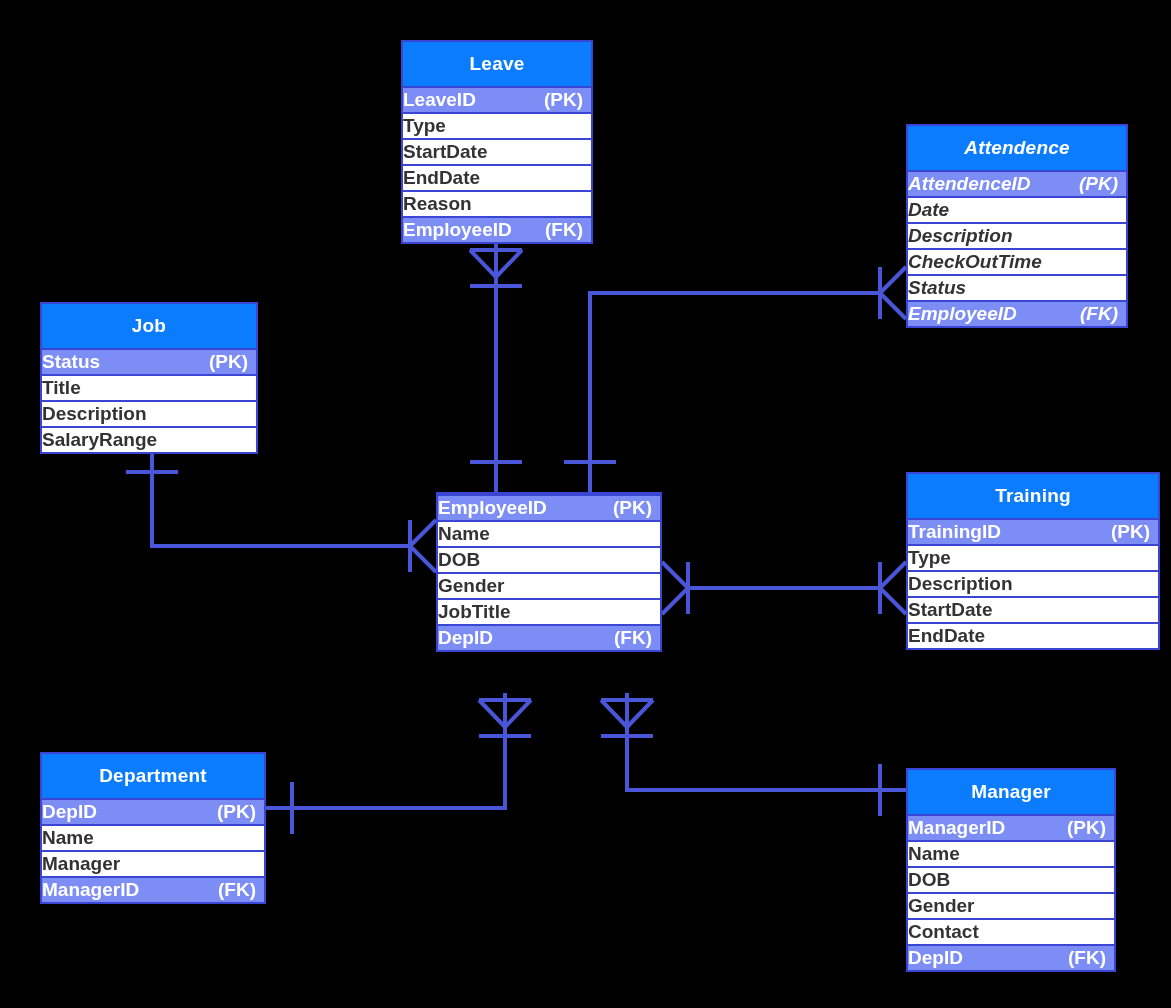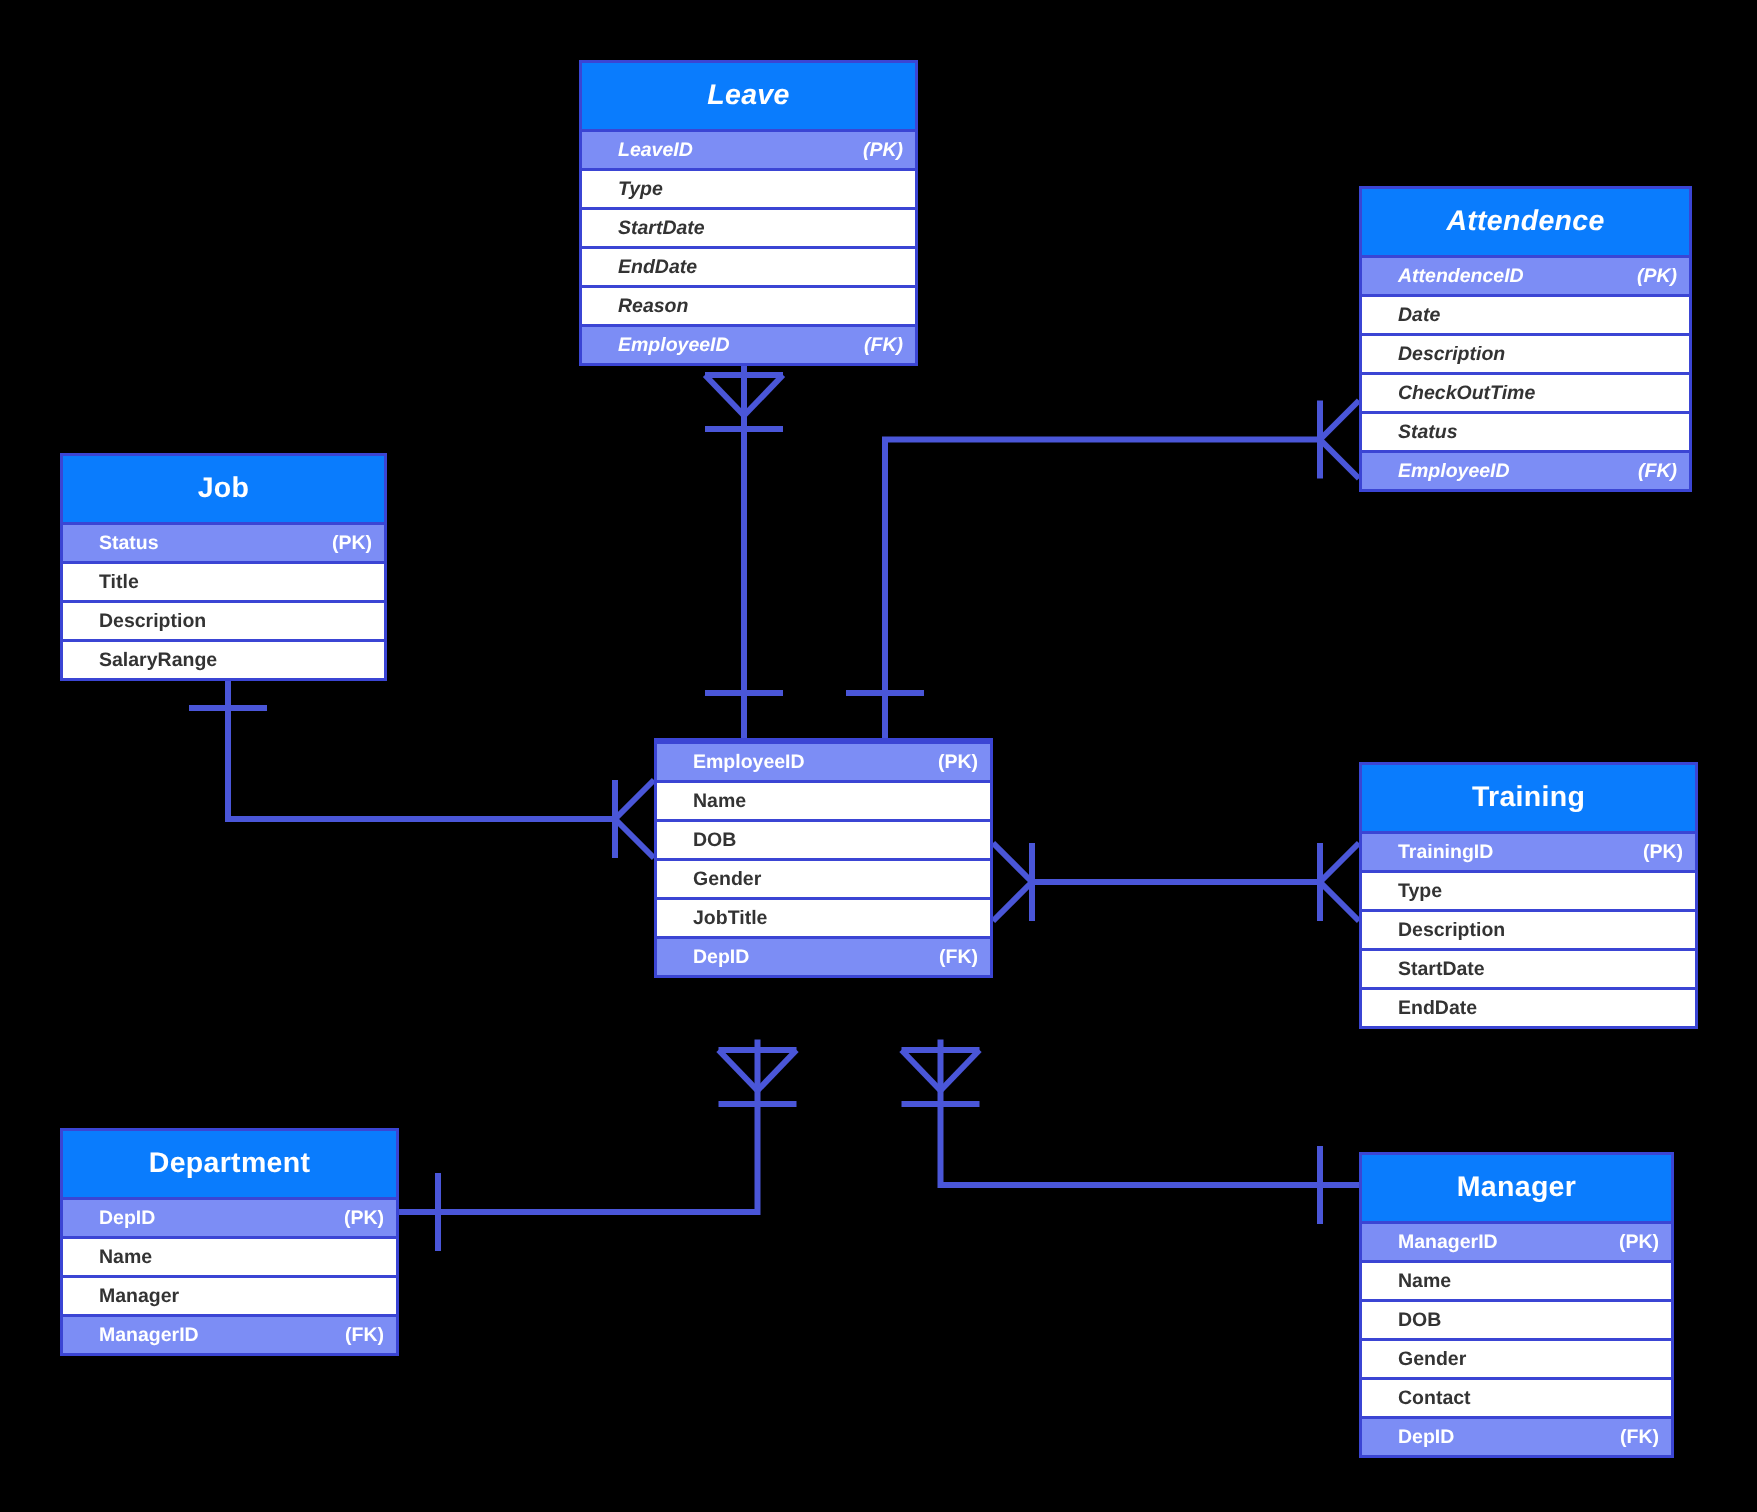--- a/index.html
+++ b/index.html
@@ -41,26 +41,26 @@
     font-weight: bold;
     text-align: center;
     line-height: 44px;
     height: 44px;
     letter-spacing: 0.2px;
   }
   .attr {
     box-sizing: border-box;
     height: 26px;
     line-height: 24px;
-    font-size: 13px;
+    font-size: 19px;
     font-weight: bold;
     color: #333333;
     background: #ffffff;
     border-top: 2px solid #3b45d4;
-    padding: 0 24px;
+    padding: 0 0;
     position: relative;
     white-space: nowrap;
     overflow: hidden;
   }
   .attr.key {
     background: #7c8df5;
     color: #ffffff;
   }
   .attr .keytag {
     position: absolute;
@@ -142,21 +142,21 @@
         <path d="M653,700 L627,727"></path>
         <path d="M601,700 L653,700"></path>
 
         <path d="M601,736 L653,736"></path>
       </g>
 
     </g>
   </svg>
 
   <div id="entity-layer">
-      <div class="entity" style="left: 386px; top: 40px; width: 226px; font-style: italic;">
+      <div class="entity" style="left: 401px; top: 40px; width: 192px;">
     <div class="entity-title">Leave</div>
     <div class="attr-list">
           <div class="attr key"><span class="attrname">LeaveID</span><span class="keytag">(PK)</span></div>
           <div class="attr"><span class="attrname">Type</span></div>
           <div class="attr"><span class="attrname">StartDate</span></div>
           <div class="attr"><span class="attrname">EndDate</span></div>
           <div class="attr"><span class="attrname">Reason</span></div>
           <div class="attr key"><span class="attrname">EmployeeID</span><span class="keytag">(FK)</span></div>
         </div>
   </div>
@@ -183,21 +183,21 @@
       <div class="entity" style="left: 436px; top: 492px; width: 226px;">
     <div class="attr-list">
           <div class="attr key"><span class="attrname">EmployeeID</span><span class="keytag">(PK)</span></div>
           <div class="attr"><span class="attrname">Name</span></div>
           <div class="attr"><span class="attrname">DOB</span></div>
           <div class="attr"><span class="attrname">Gender</span></div>
           <div class="attr"><span class="attrname">JobTitle</span></div>
           <div class="attr key"><span class="attrname">DepID</span><span class="keytag">(FK)</span></div>
         </div>
   </div>
-      <div class="entity" style="left: 906px; top: 508px; width: 226px;">
+      <div class="entity" style="left: 906px; top: 472px; width: 254px;">
     <div class="entity-title">Training</div>
     <div class="attr-list">
           <div class="attr key"><span class="attrname">TrainingID</span><span class="keytag">(PK)</span></div>
           <div class="attr"><span class="attrname">Type</span></div>
           <div class="attr"><span class="attrname">Description</span></div>
           <div class="attr"><span class="attrname">StartDate</span></div>
           <div class="attr"><span class="attrname">EndDate</span></div>
         </div>
   </div>
       <div class="entity" style="left: 40px; top: 752px; width: 226px;">

